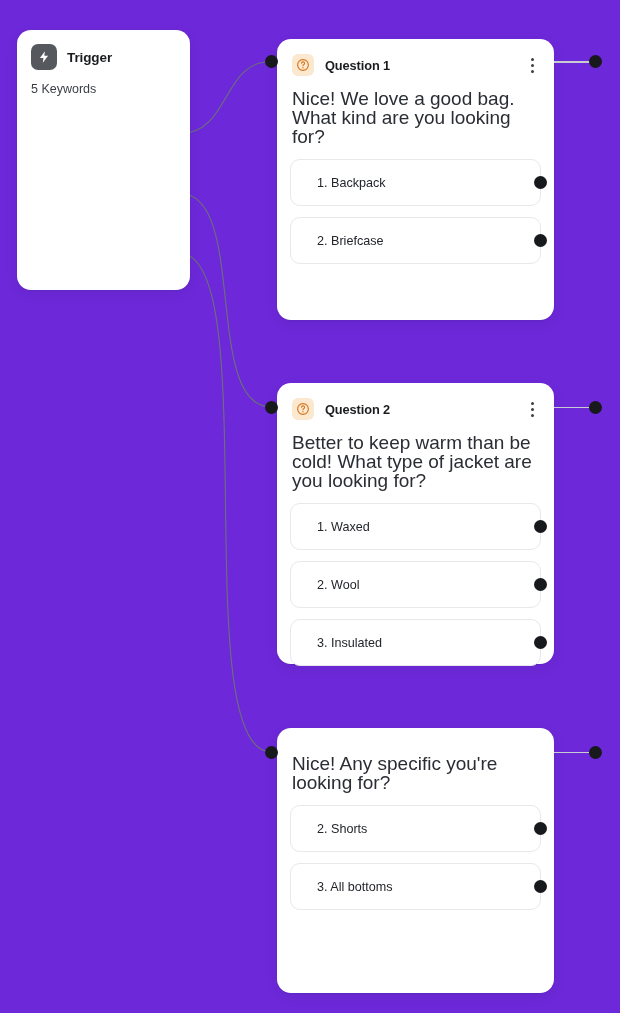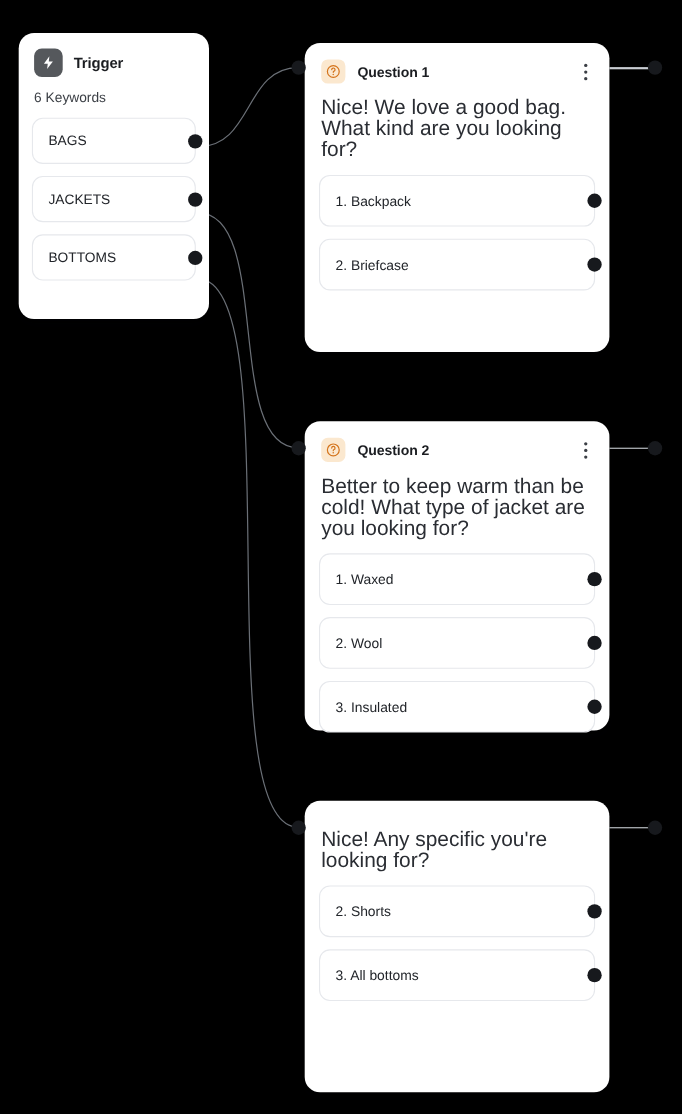--- a/index.html
+++ b/index.html
@@ -12,21 +12,21 @@
     background: #f7f8fa;
     font-family: "Liberation Sans", sans-serif;
     -webkit-font-smoothing: antialiased;
     overflow: hidden;
   }
 
   #canvas {
     position: relative;
     width: 620px;
     height: 1013px;
-    background: #000000;
+    background: #6d28d9;
   }
 
   
   #edges {
     position: absolute;
     left: 0;
     top: 0;
     width: 620px;
     height: 1013px;
     pointer-events: none;
@@ -173,21 +173,21 @@
     gap: 11px;
   }
   .opt-pill {
     position: relative;
     height: 47px;
     border: 1px solid #e6e8ec;
     border-radius: 10px;
     background: #fff;
     display: flex;
     align-items: center;
-    padding-left: 14px;
+    padding-left: 26px;
     box-sizing: border-box;
     font-size: 12.6px;
     color: #22252a;
   }
 
   
   .port {
     position: absolute;
     width: 13px;
     height: 13px;
@@ -231,36 +231,22 @@
   <div class="node" id="trigger-node">
     <div class="trigger-head">
       <span class="bolt-badge">
         <svg width="14" height="14" viewBox="0 0 24 24" aria-hidden="true">
           <path d="M13.5 2 L5 13.5 H11 L10 22 L19 10 H12.6 Z" fill="#ffffff"></path>
         </svg>
       </span>
       <span class="trigger-title">Trigger</span>
     </div>
 
-    <div class="keywords-label">6 Keywords</div>
-
-    <div class="kw-list">
-      <div class="kw-pill">
-        <span>BAGS</span>
-        <span class="port port-right"></span>
-      </div>
-      <div class="kw-pill">
-        <span>JACKETS</span>
-        <span class="port port-right"></span>
-      </div>
-      <div class="kw-pill">
-        <span>BOTTOMS</span>
-        <span class="port port-right"></span>
-      </div>
-    </div>
+    <div class="keywords-label">5 Keywords</div>
+
   </div>
 
   <div class="node qcard" id="q1">
     <div class="q-head">
       <span class="q-badge">
         <svg width="14" height="14" viewBox="0 0 24 24" aria-hidden="true">
           <circle cx="12" cy="12" r="9.2" fill="none" stroke="#d4741c" stroke-width="1.9"></circle>
           <path d="M9.5 9.1 a2.6 2.6 0 1 1 3.2 2.6 c-0.7 0.25 -0.75 0.9 -0.75 1.6" fill="none" stroke="#d4741c" stroke-width="1.9" stroke-linecap="round"></path>
           <circle cx="11.95" cy="16.5" r="1.15" fill="#d4741c"></circle>
         </svg>

